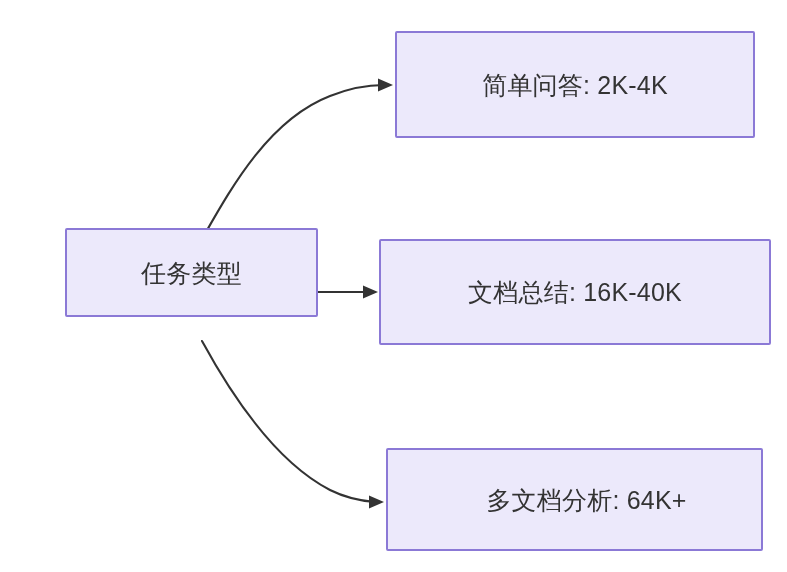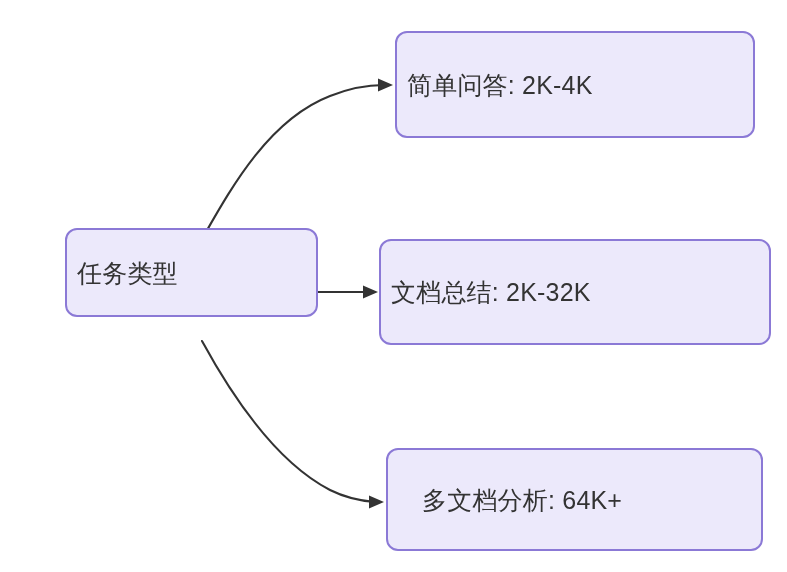--- a/index.html
+++ b/index.html
@@ -22,24 +22,24 @@
     top: 0;
     width: 787px;
     height: 572px;
     pointer-events: none;
   }
   .node {
     position: absolute;
     box-sizing: border-box;
     background: #ece9fb;
     border: 2px solid #8b79d6;
-    border-radius: 12px;
+    border-radius: 2px;
     display: flex;
     align-items: center;
-    justify-content: flex-start;
+    justify-content: center;
     color: #333333;
     font-size: 25px;
     line-height: 1.2;
     white-space: nowrap;
     letter-spacing: 0.2px;
   }
   .node-label {
     display: block;
     text-align: center;
     padding: 0 10px;
@@ -92,20 +92,20 @@
 
   <div class="node" id="node-source">
     <span class="node-label">任务类型</span>
   </div>
 
   <div class="node" id="node-simple-qa">
     <span class="node-label">简单问答: 2K-4K</span>
   </div>
 
   <div class="node" id="node-doc-summary">
-    <span class="node-label">文档总结: 2K-32K</span>
+    <span class="node-label">文档总结: 16K-40K</span>
   </div>
 
   <div class="node" id="node-multi-doc">
     <span class="node-label">多文档分析: 64K+</span>
   </div>
 
 </div>
 
 </body></html>

